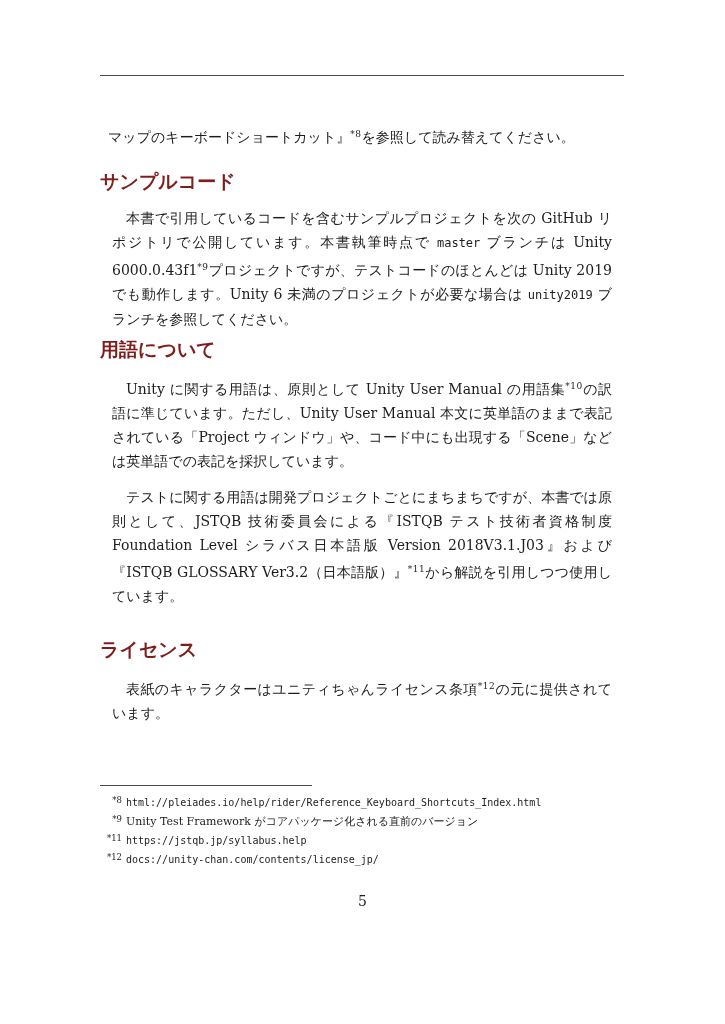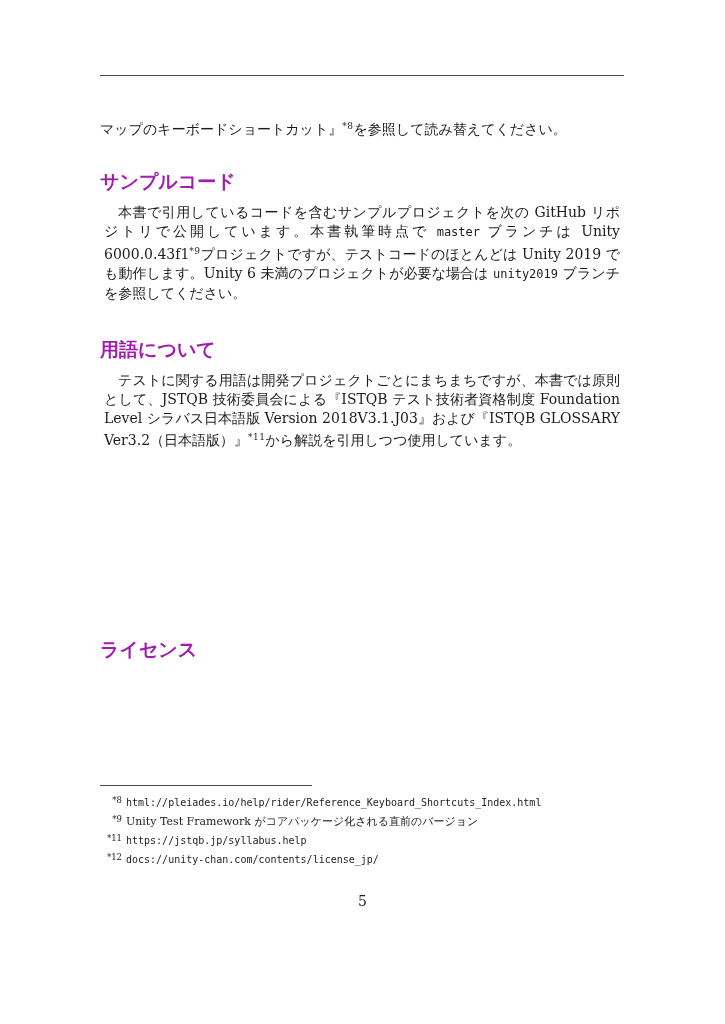--- a/index.html
+++ b/index.html
@@ -18,41 +18,41 @@
   .top-rule {
     position: absolute;
     left: 100px;
     top: 75px;
     width: 524px;
     border-top: 1px solid #4b4b4b;
   }
   .column { position: absolute; left: 100px; width: 524px; }
   .intro { top: 114px; }
   .body-text {
-    margin: 0;
+    margin: 8px;
     font-size: 14px;
     line-height: 24px;
     text-align: justify;
   }
   .section { position: absolute; left: 100px; width: 524px; }
   .sec-0 { top: 168px; }
   .sec-1 { top: 336px; }
   .sec-2 { top: 636px; }
   .heading {
     margin: 0 0 9px 0;
     font-family: "DejaVu Sans", "Liberation Sans", sans-serif;
     font-weight: 700;
     font-size: 19px;
     line-height: 26px;
-    color: #a21caf;
+    color: #7f1d1d;
   }
   .para {
-    margin: 4px;
+    margin: 12px;
     font-size: 14px;
-    line-height: 19px;
+    line-height: 24px;
     text-align: justify;
   }
   .para.indent { text-indent: 1em; }
   .run.plain { font-family: "DejaVu Serif", "Liberation Serif", serif; text-align: right; }
   .run.mono  {
     font-family: "DejaVu Sans Mono", "Liberation Mono", monospace;
     font-size: 12px;
   }
   .run.sup {
     font-size: 9px;
@@ -103,24 +103,26 @@
 
   <p class="column intro body-text" id="intro"><span class="run plain">マップのキーボードショートカット』</span><span class="run sup">*8</span><span class="run plain">を参照して読み替えてください。</span></p>
 
   <div id="sections">
       <section class="section sec-0">
         <h2 class="heading">サンプルコード</h2>
         <p class="para indent"><span class="run plain">本書で引用しているコードを含むサンプルプロジェクトを次の GitHub リポジトリで公開しています。本書執筆時点で </span><span class="run mono">master</span><span class="run plain"> ブランチは Unity 6000.0.43f1</span><span class="run sup">*9</span><span class="run plain">プロジェクトですが、テストコードのほとんどは Unity 2019 でも動作します。Unity 6 未満のプロジェクトが必要な場合は </span><span class="run mono">unity2019</span><span class="run plain"> ブランチを参照してください。</span></p>
       </section>
       <section class="section sec-1">
         <h2 class="heading">用語について</h2>
+        <p class="para indent"><span class="run plain">Unity に関する用語は、原則として Unity User Manual の用語集</span><span class="run sup">*10</span><span class="run plain">の訳語に準じています。ただし、Unity User Manual 本文に英単語のままで表記されている「Project ウィンドウ」や、コード中にも出現する「Scene」などは英単語での表記を採択しています。</span></p>
         <p class="para indent"><span class="run plain">テストに関する用語は開発プロジェクトごとにまちまちですが、本書では原則として、JSTQB 技術委員会による『ISTQB テスト技術者資格制度 Foundation Level シラバス日本語版 Version 2018V3.1.J03』および『ISTQB GLOSSARY Ver3.2（日本語版）』</span><span class="run sup">*11</span><span class="run plain">から解説を引用しつつ使用しています。</span></p>
       </section>
       <section class="section sec-2">
         <h2 class="heading">ライセンス</h2>
+        <p class="para indent"><span class="run plain">表紙のキャラクターはユニティちゃんライセンス条項</span><span class="run sup">*12</span><span class="run plain">の元に提供されています。</span></p>
       </section>
     </div>
 
   <div class="footnotes">
     <div class="fn-rule"></div>
     <div id="fn-list">
         <div class="fn"><span class="fn-marker">*8</span><span class="fn-text"><span class="run mono">html://pleiades.io/help/rider/Reference_Keyboard_Shortcuts_Index.html</span></span></div>
         <div class="fn"><span class="fn-marker">*9</span><span class="fn-text"><span class="run plain">Unity Test Framework がコアパッケージ化される直前のバージョン</span></span></div>
         <div class="fn"><span class="fn-marker">*11</span><span class="fn-text"><span class="run mono">https://jstqb.jp/syllabus.help</span></span></div>
         <div class="fn"><span class="fn-marker">*12</span><span class="fn-text"><span class="run mono">docs://unity-chan.com/contents/license_jp/</span></span></div>

